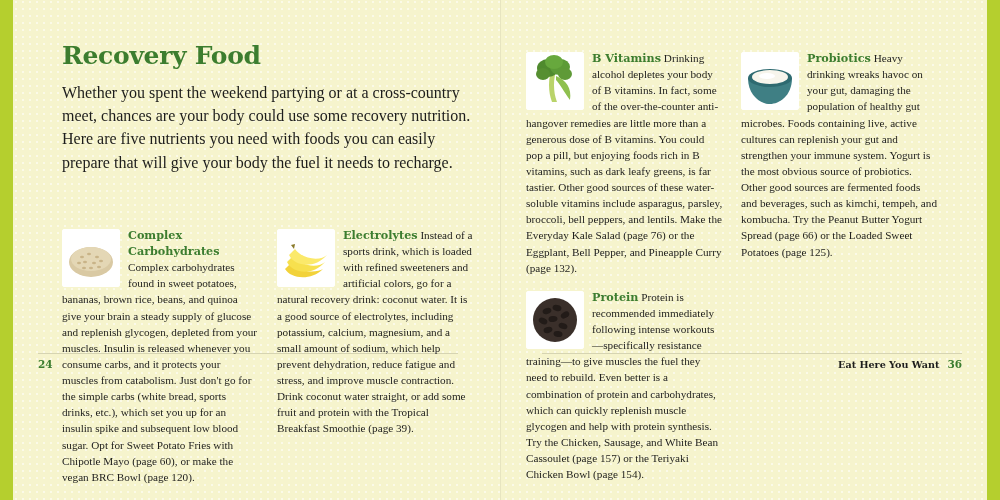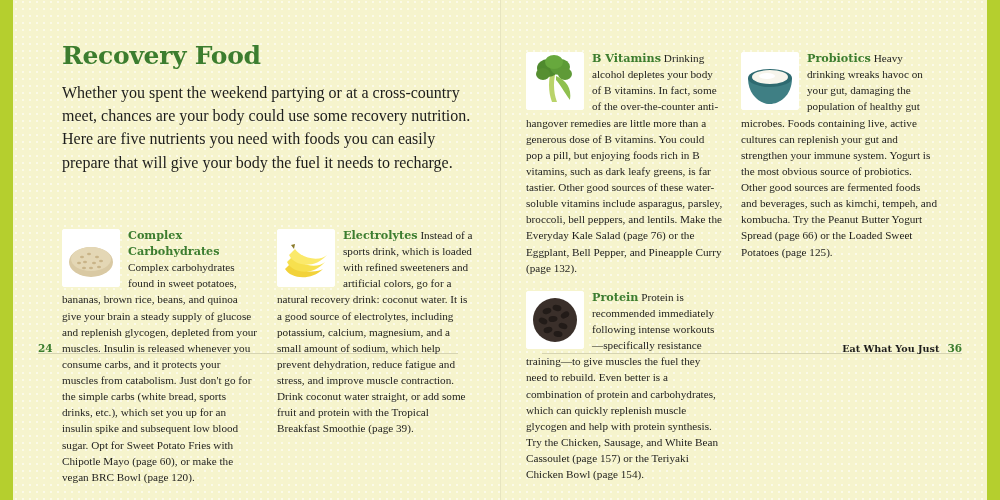--- a/index.html
+++ b/index.html
@@ -107,21 +107,21 @@
     display: flex;
     gap: 18px;
   }
   .rcol { width: 50%; }
 
   .blk { margin-bottom: 13px; }
 
   
   .footer {
     position: absolute;
-    bottom: 34px;
+    bottom: 18px;
     font-size: 9.6px;
     font-family: "DejaVu Serif", serif;
     color: #1d1d1b;
     display: flex;
     align-items: baseline;
     gap: 8px;
   }
   .footer.left { left: 38px; }
   .footer.right { right: 38px; }
   .folio {
@@ -258,18 +258,18 @@
             </span>
             <span class="lead">Probiotics</span><span> Heavy drinking wreaks havoc on your gut, damaging the population of healthy gut microbes. Foods containing live, active cultures can replenish your gut and strengthen your immune system. Yogurt is the most obvious source of probiotics. Other good sources are fermented foods and beverages, such as kimchi, tempeh, and kombucha. Try the Peanut Butter Yogurt Spread (page 66) or the Loaded Sweet Potatoes (page 125).</span>
           </div>
         </div>
 
       </div>
     </div>
 
     <div class="footer-rule right"></div>
     <div class="footer right">
-      <span class="runhead">Eat What You Just</span>
+      <span class="runhead">Eat Here You Want</span>
       <span class="folio">36</span>
     </div>
   </div>
 
 </div>
 
 </body></html>

